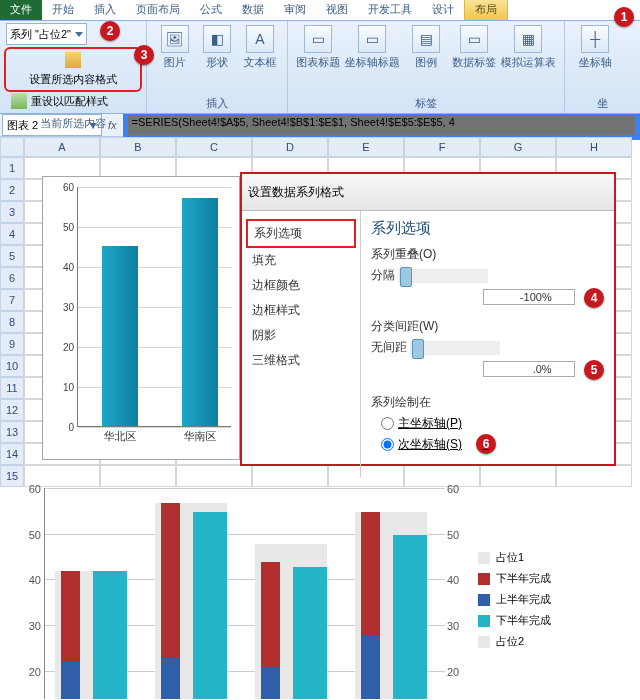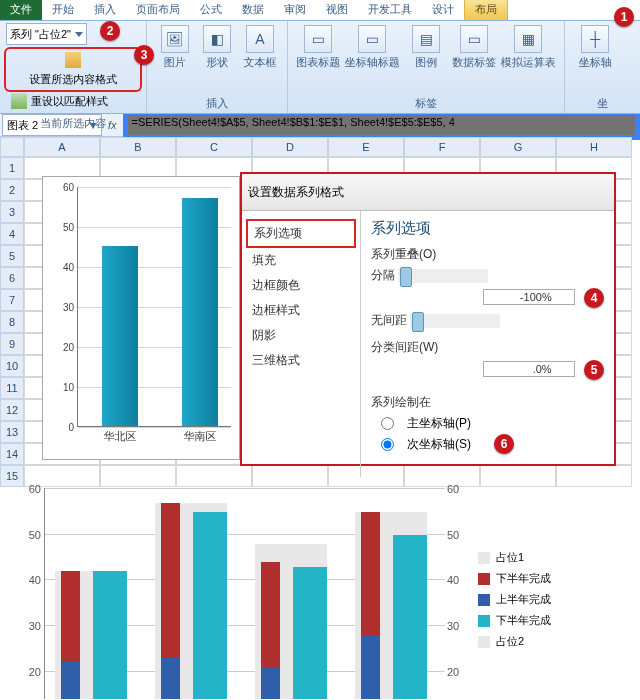--- a/index.html
+++ b/index.html
@@ -46,21 +46,21 @@
   .dlg-body { display:flex; height:calc(100% - 24px); }
   .dlg-nav { width:110px; border-right:1px solid #ccc; padding:8px 4px; }
   .dlg-nav div { padding:4px 6px; font-size:12px; color:#333; }
   .dlg-nav .sel { border:2px solid #d22; background:#fff; }
   .dlg-pane { flex:1; padding:6px 10px 6px 10px; position:relative; }
   .dlg-h { font-size:15px; color:#1f4e79; margin:2px 0 8px; }
   .fld { font-size:12px; color:#333; margin:4px 0; }
   .slider { display:inline-block; width:90px; height:14px; background:#eee; position:relative; vertical-align:middle;}
   .slider .thumb { position:absolute; top:-2px; width:10px; height:18px; background:#9ec9e2; border:1px solid #5a94b8; border-radius:2px; }
   .valbox { border:1px solid #aaa; padding:1px 22px; font-size:11px; background:#fff; width:46px; text-align:right; display:inline-block;}
-  .radio { display:flex; align-items:center; gap:13px; margin:2px 0 2px 10px; font-size:12px;}
+  .radio { display:flex; align-items:center; gap:4px; margin:2px 0 2px 10px; font-size:12px;text-decoration:underline;}
   .radio input{margin:0;}
   
   .chart-bot { position:absolute; left:8px; top:484px; width:624px; height:215px; }
   .cb-plot { position:absolute; left:36px; top:4px; width:400px; bottom:0; border-left:1px solid #888; }
   .cb-grid { position:absolute; left:0; right:0; border-top:1px solid #ccc; height:0; }
   .cb-ylab { position:absolute; right:100%; transform:translateX(-4px); font-size:11px; color:#555; top:-6px; width:24px; text-align:right;}
   .cb-ylab2 { position:absolute; left:402px; font-size:11px; color:#555; top:-6px; }
   .wbar { position:absolute; bottom:0; width:34px; }
   .nbar { position:absolute; bottom:0; width:19px; }
   .legend { position:absolute; left:470px; top:60px; font-size:11px; }
@@ -365,25 +365,25 @@
           <div class="dlg-h">系列选项</div>
           <div class="fld">系列重叠(O)</div>
           <div class="fld">
             <span>分隔</span>
             <span class="slider"><span class="thumb" style="left:2px;"></span></span>
           </div>
           <div class="fld" style="text-align:right;">
             <span class="valbox">-100%</span>
             <span class="callout" style="position:static;display:inline-flex;margin-left:6px;vertical-align:middle;">4</span>
           </div>
+          <div class="fld" style="margin-top:10px;">分类间距(W)</div>
           <div class="fld">
             <span>无间距</span>
             <span class="slider"><span class="thumb" style="left:2px;"></span></span>
           </div>
-          <div class="fld" style="margin-top:10px;">分类间距(W)</div>
           <div class="fld" style="text-align:right;">
             <span class="valbox">.0%</span>
             <span class="callout" style="position:static;display:inline-flex;margin-left:6px;vertical-align:middle;">5</span>
           </div>
           <div class="fld" style="margin-top:14px;">系列绘制在</div>
           <label class="radio">
               <input type="radio" name="ax" style="">
               <span>主坐标轴(P)</span>
             </label>
           <label class="radio">

